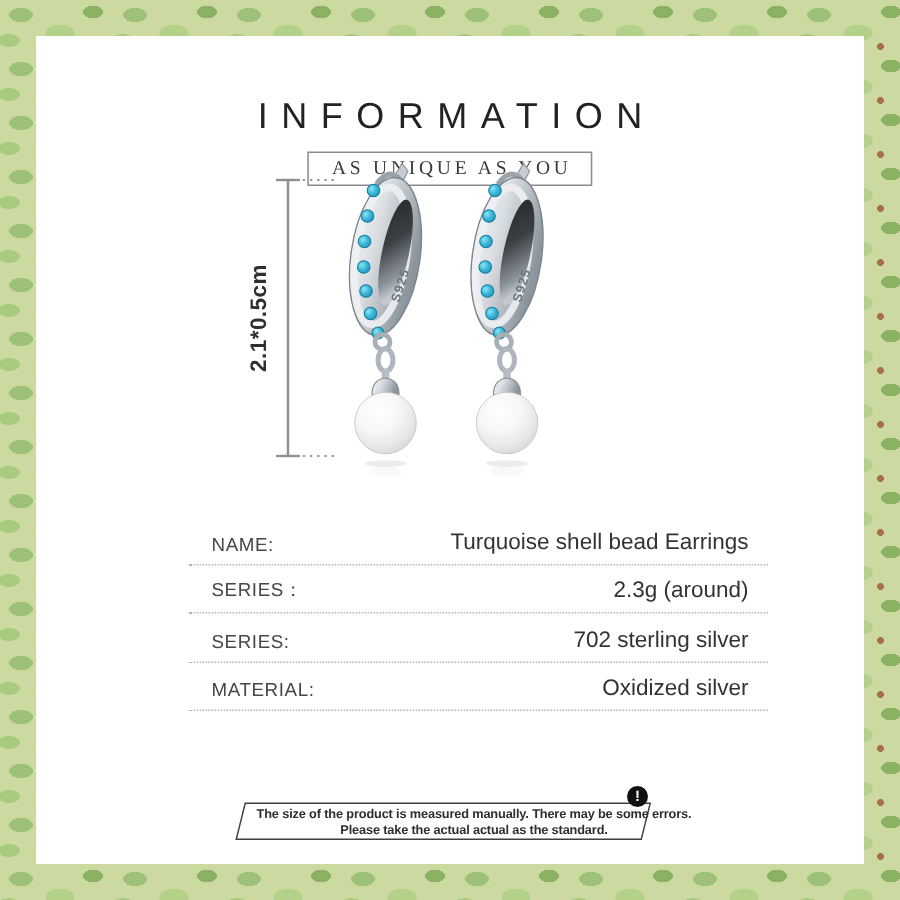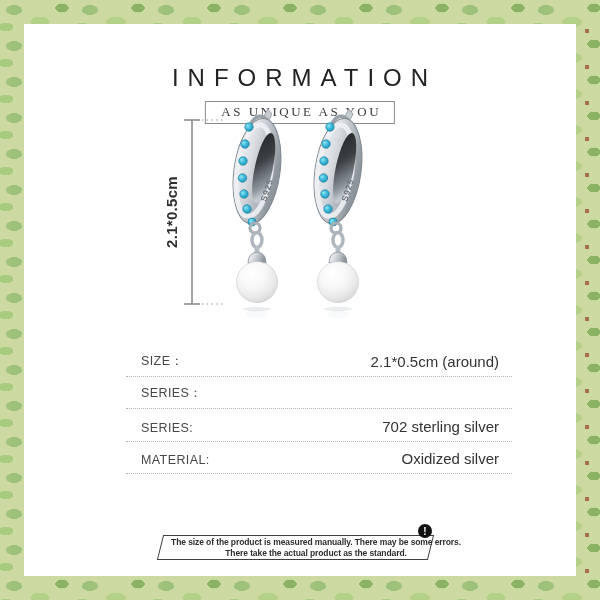--- a/index.html
+++ b/index.html
@@ -140,39 +140,40 @@
       <g>
         <use href="#earring" x="257" y="171"></use>
       </g>
       <g>
         <use href="#earring" x="338" y="171"></use>
       </g>
     </svg>
 
     <div class="spec">
       <div class="spec-row">
-        <span class="spec-label">SIZE：</span>
-        <span class="spec-value">2.1*0.5cm (around)</span>
+        <span class="spec-label">NAME:</span>
+        <span class="spec-value">Turquoise shell bead Earrings</span>
       </div>
       <div class="spec-row">
         <span class="spec-label">SERIES：</span>
+        <span class="spec-value">2.3g (around)</span>
       </div>
       <div class="spec-row">
         <span class="spec-label">SERIES:</span>
         <span class="spec-value">702 sterling silver</span>
       </div>
       <div class="spec-row">
         <span class="spec-label">MATERIAL:</span>
         <span class="spec-value">Oxidized silver</span>
       </div>
     </div>
 
     <div class="banner" style="left:136px; top:511px;">
       <div class="banner-shape"></div>
       <div class="banner-text">
         <span>The size of the product is measured manually. There may be some errors.</span>
-        <span>There take the actual product as the standard.</span>
+        <span>Please take the actual actual as the standard.</span>
       </div>
       <div class="banner-icon">!</div>
     </div>
 
   </div>
 </div>
 
 </body></html>

